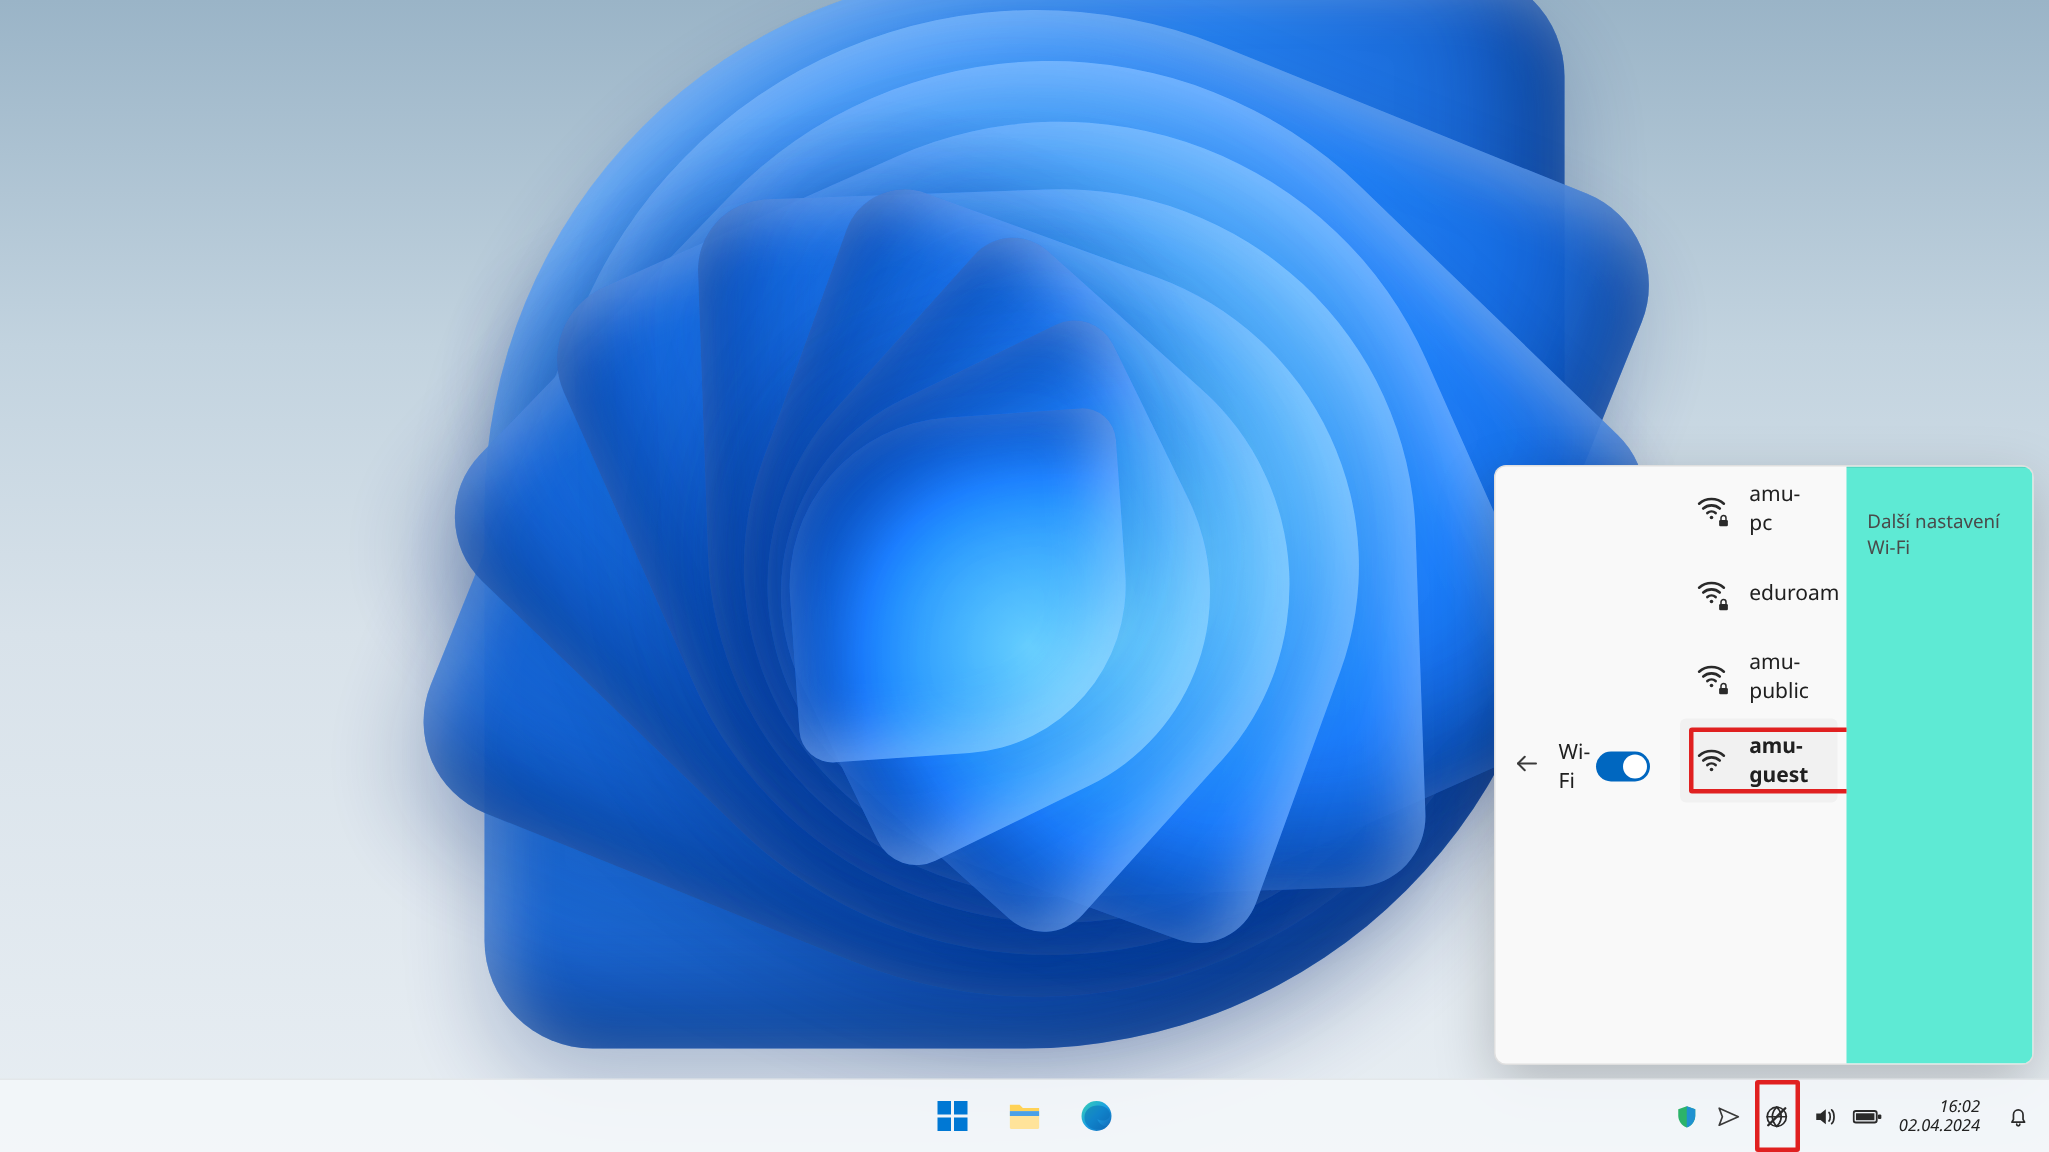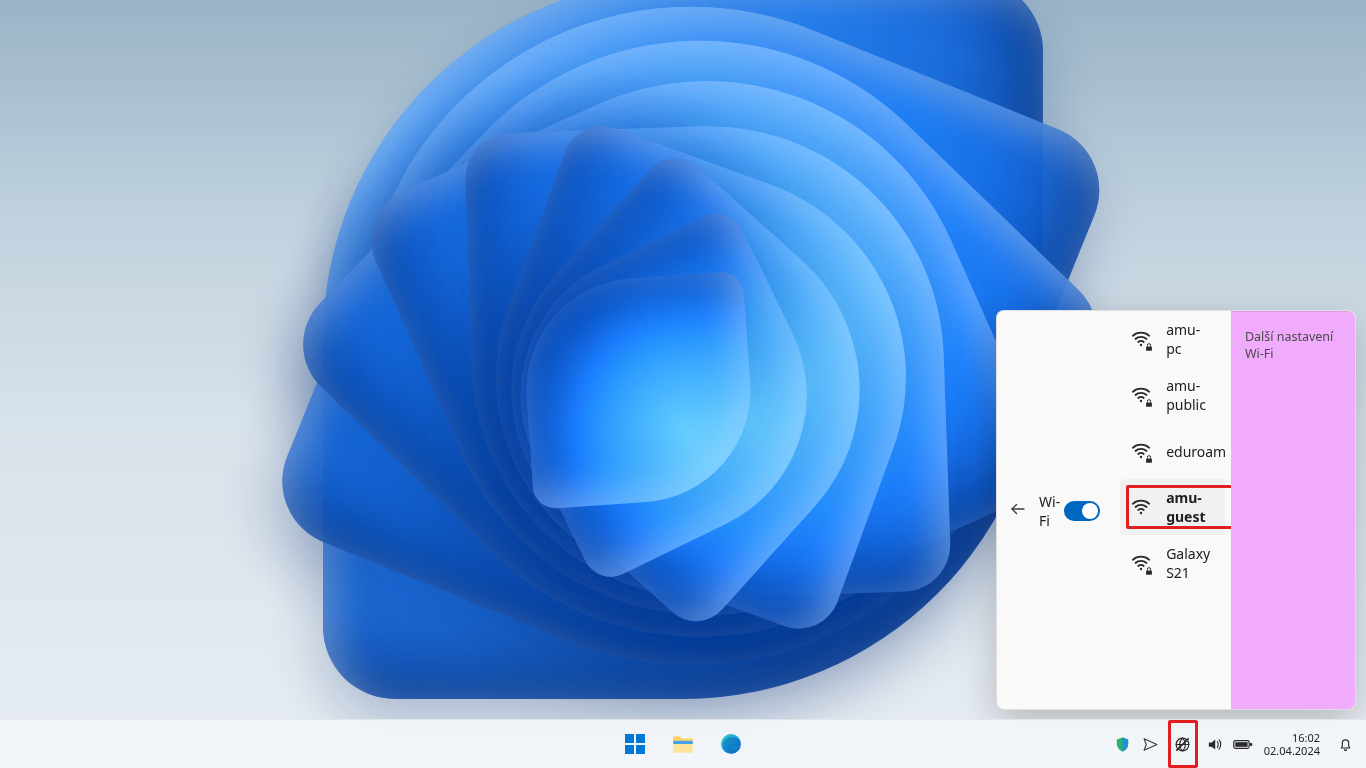--- a/index.html
+++ b/index.html
@@ -87,20 +87,21 @@
   .tray-datetime {
     display: flex;
     flex-direction: column;
     align-items: flex-end;
     justify-content: center;
     font-size: 11px;
     line-height: 1.2;
     color: #222;
     padding: 0 6px 0 4px;
     text-align: right;
+    font-style: italic;
   }
   .tray-hl {
     border: 3px solid #e02020;
     border-radius: 2px;
     padding: 1px;
   }
 
   
   .flyout {
     position: absolute;
@@ -179,24 +180,24 @@
   .wifi-icon svg { display: block; }
   .lock-mini {
     position: absolute;
     right: -2px;
     bottom: -2px;
     width: 10px;
     height: 10px;
   }
   .fly-footer {
     border-top: 1px solid rgba(0,0,0,0.08);
-    padding: 16px 14px;
+    padding: 27px 14px;
     font-size: 12.5px;
     color: #4a4a4a;
-    background: #f0abfc;
+    background: #5eead4;
   }
 
   .back-arrow { color: #3a3a3a; }
 </style>
 </head>
 <body>
 
 <div class="wall">
   <div class="bloom" id="bloom">
       <div class="petal" style="width: 720px; height: 720px; transform: translate(-50%, -50%) rotate(0deg) translate(0px, 0px); opacity: 0.96; filter: brightness(1);"></div>
@@ -251,67 +252,50 @@
             <path d="M9 15.3c1.7-1.5 4.3-1.5 6 0"></path>
             <circle cx="12" cy="18.5" r="1.3" fill="currentColor" stroke="none"></circle>
           </svg>
           <span class="lock-mini">
             <svg width="10" height="10" viewBox="0 0 24 24">
               <rect x="5" y="11" width="14" height="10" rx="2" fill="#2a2a2a"></rect>
               <path d="M8 11V8a4 4 0 0 1 8 0v3" fill="none" stroke="#2a2a2a" stroke-width="2.4"></path>
             </svg>
           </span>
         </span>
-        <span>amu-public</span>
+        <span>eduroam</span>
       </div>
       <div class="net">
         <span class="wifi-icon">
           <svg width="22" height="22" viewBox="0 0 24 24" fill="none" stroke="currentColor" stroke-width="1.9" stroke-linecap="round">
             <path d="M3 8.5C8 4 16 4 21 8.5"></path>
             <path d="M6 12c3.4-3 8.6-3 12 0"></path>
             <path d="M9 15.3c1.7-1.5 4.3-1.5 6 0"></path>
             <circle cx="12" cy="18.5" r="1.3" fill="currentColor" stroke="none"></circle>
           </svg>
           <span class="lock-mini">
             <svg width="10" height="10" viewBox="0 0 24 24">
               <rect x="5" y="11" width="14" height="10" rx="2" fill="#2a2a2a"></rect>
               <path d="M8 11V8a4 4 0 0 1 8 0v3" fill="none" stroke="#2a2a2a" stroke-width="2.4"></path>
             </svg>
           </span>
         </span>
-        <span>eduroam</span>
+        <span>amu-public</span>
       </div>
       <div class="net hover">
         <span class="wifi-icon">
           <svg width="22" height="22" viewBox="0 0 24 24" fill="none" stroke="currentColor" stroke-width="1.9" stroke-linecap="round">
             <path d="M3 8.5C8 4 16 4 21 8.5"></path>
             <path d="M6 12c3.4-3 8.6-3 12 0"></path>
             <path d="M9 15.3c1.7-1.5 4.3-1.5 6 0"></path>
             <circle cx="12" cy="18.5" r="1.3" fill="currentColor" stroke="none"></circle>
           </svg>
         </span>
         <span>amu-guest</span>
         <div class="hotbox"></div>
-      </div>
-      <div class="net">
-        <span class="wifi-icon">
-          <svg width="22" height="22" viewBox="0 0 24 24" fill="none" stroke="currentColor" stroke-width="1.9" stroke-linecap="round">
-            <path d="M3 8.5C8 4 16 4 21 8.5"></path>
-            <path d="M6 12c3.4-3 8.6-3 12 0"></path>
-            <path d="M9 15.3c1.7-1.5 4.3-1.5 6 0"></path>
-            <circle cx="12" cy="18.5" r="1.3" fill="currentColor" stroke="none"></circle>
-          </svg>
-          <span class="lock-mini">
-            <svg width="10" height="10" viewBox="0 0 24 24">
-              <rect x="5" y="11" width="14" height="10" rx="2" fill="#2a2a2a"></rect>
-              <path d="M8 11V8a4 4 0 0 1 8 0v3" fill="none" stroke="#2a2a2a" stroke-width="2.4"></path>
-            </svg>
-          </span>
-        </span>
-        <span>Galaxy S21</span>
       </div>
     </div>
 
   <div class="fly-footer">
     <span>Další nastavení Wi-Fi</span>
   </div>
 </div>
 
 <div class="taskbar">
   <div class="task-center">

